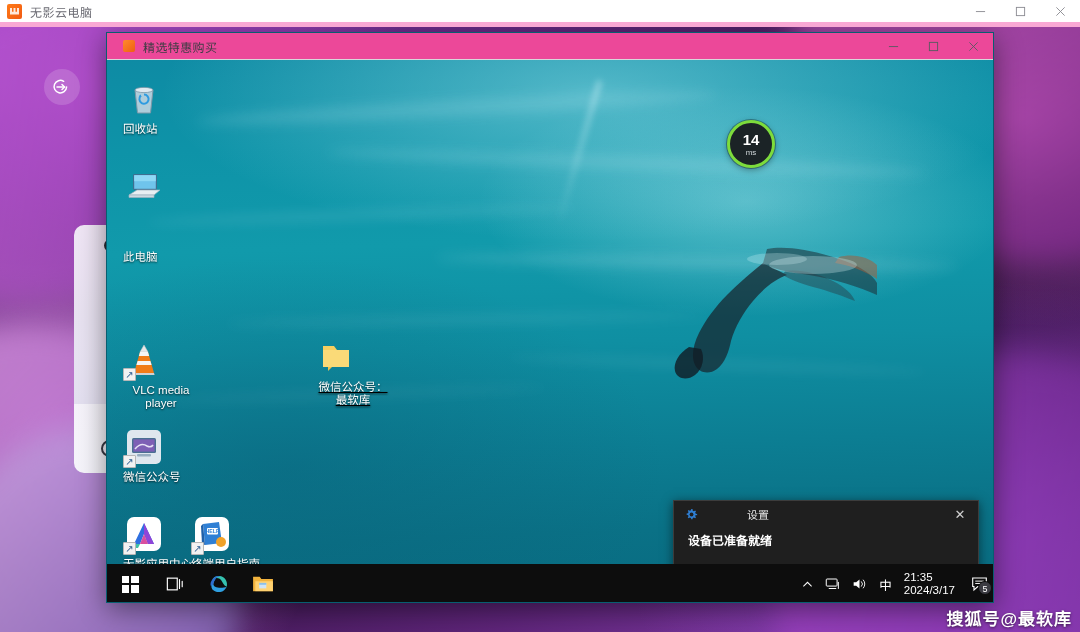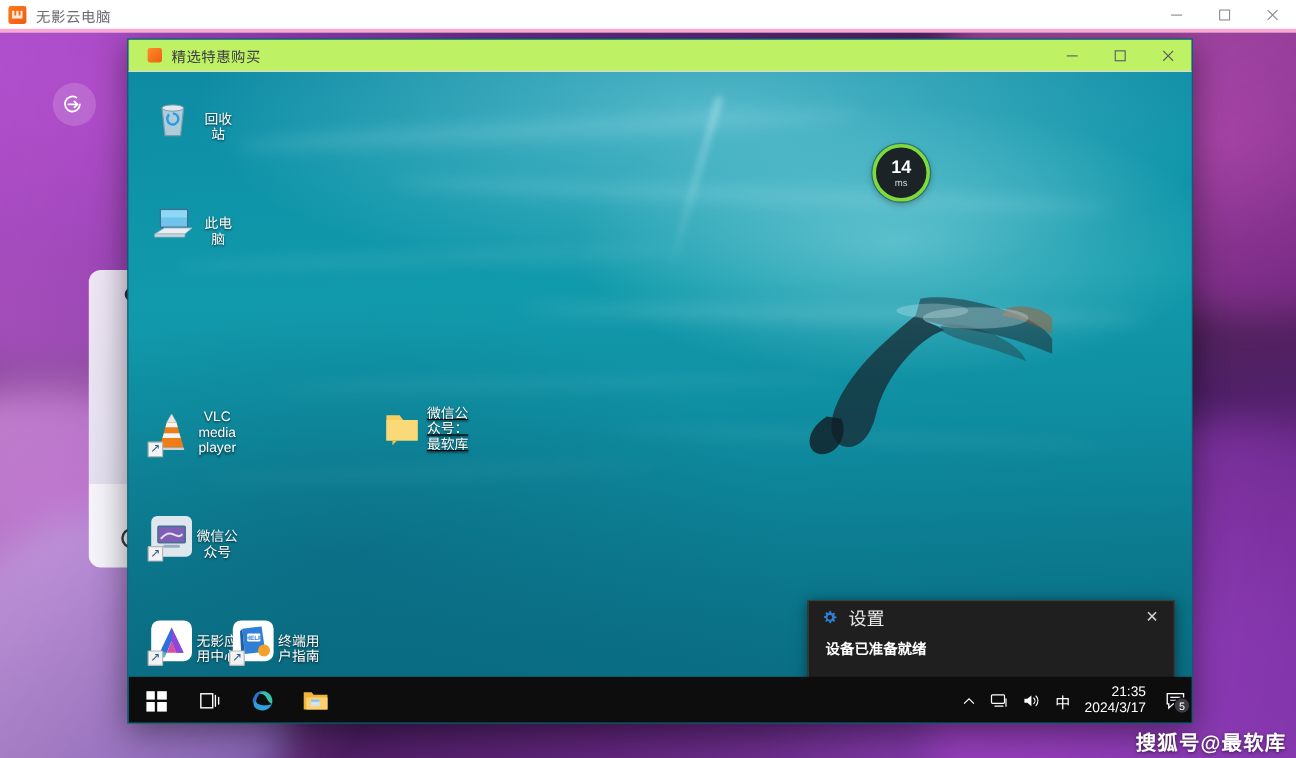--- a/index.html
+++ b/index.html
@@ -17,21 +17,21 @@
     background: #1a0f22;
     overflow: hidden;
   }
 
   
   .outer-titlebar {
     position: absolute; left: 0; top: 0;
     width: 1080px; height: 27px;
     background: #ffffff;
     display: flex; align-items: center;
-    border-bottom: 3px solid #f9a8d4;
+    border-bottom: 5px solid #f9a8d4;
     z-index: 50;
   }
   .outer-appicon {
     width: 15px; height: 15px; margin-left: 7px; margin-right: 8px;
     background: linear-gradient(135deg, #ff7a18 0%, #f05a12 100%);
     border-radius: 2px;
     position: relative; flex: none;
   }
   .outer-appicon::after {
     content: ""; position: absolute; left: 3px; top: 4px;
@@ -113,21 +113,21 @@
     position: absolute; left: 106px; top: 32px;
     width: 888px; height: 571px;
     z-index: 20;
     box-shadow: 0 6px 26px rgba(0,0,0,.45);
     background: #0b7e96;
     overflow: hidden;
     border: 1px solid rgba(0,0,0,.25);
   }
   .vm-titlebar {
     position: absolute; left: 0; top: 0; width: 100%; height: 27px;
-    background: #bef264;
+    background: #ec4899;
     display: flex; align-items: center;
     border-bottom: 1px solid #d8d8dc;
     z-index: 5;
   }
   .vm-appicon {
     width: 12px; height: 12px; margin-left: 16px; margin-right: 8px;
     background: linear-gradient(135deg,#ff8a2b,#ef5f12);
     border-radius: 2px; flex: none;
   }
   .vm-title { font-size: 12px; color: #3d3d44; letter-spacing: .4px; white-space: nowrap; }
@@ -171,21 +171,21 @@
   
   .diver {
     position: absolute; left: 470px; top: 175px;
     width: 300px; height: 150px;
   }
 
   
   .dicon {
     position: absolute;
     width: 76px;
-    display: flex; flex-direction: row; align-items: flex-end;
+    display: flex; flex-direction: column; align-items: flex-start;
     text-align: center;
   }
   .dicon .glyph {
     width: 42px; height: 42px; position: relative;
     display: flex; align-items: center; justify-content: center;
   }
   .dicon .label {
     margin-top: 3px;
     font-size: 11.5px; line-height: 13px; color: #ffffff;
     text-shadow: 0 1px 2px rgba(0,0,0,.75);
@@ -225,21 +225,21 @@
     box-shadow: 0 2px 10px rgba(0,0,0,.5);
     z-index: 9;
   }
   .toast-head {
     height: 26px; display: flex; align-items: center;
     padding: 0 8px 0 10px;
   }
   .toast-gear {
     width: 15px; height: 15px; margin-right: 8px; flex: none;
   }
-  .toast-app { font-size: 15px; color: #e8e8e8; }
+  .toast-app { font-size: 11px; color: #e8e8e8; margin-left: 40px; }
   .toast-close {
     margin-left: auto; width: 20px; height: 20px;
     display: flex; align-items: center; justify-content: center;
     color: #d0d0d0; font-size: 13px;
   }
   .toast-title {
     padding: 4px 14px 0 14px;
     font-size: 12px; font-weight: bold; color: #ffffff;
   }
   .toast-body {
@@ -280,21 +280,21 @@
   .tray { margin-left: auto; display: flex; align-items: center; height: 40px; }
   .tray-ico {
     height: 40px; padding: 0 6px;
     display: flex; align-items: center; justify-content: center;
     color: #ffffff;
   }
   .tray-ime { font-size: 12.5px; color: #fff; }
   .clock {
     height: 40px; padding: 0 8px 0 6px;
     display: flex; flex-direction: column;
-    align-items: flex-end; justify-content: center;
+    align-items: flex-start; justify-content: center;
     color: #fff;
   }
   .clock .t { font-size: 11.5px; line-height: 13px; }
   .clock .d { font-size: 11.5px; line-height: 13px; }
   .notif {
     position: relative; width: 32px; height: 40px;
     display: flex; align-items: center; justify-content: center;
     color: #fff;
   }
   .notif-badge {
@@ -418,21 +418,21 @@
             <path d="M11 11 L29 11 L26.5 34 L13.5 34 Z" fill="#bcd3e0" opacity=".92"></path>
             <path d="M11 11 L29 11 L26.5 34 L13.5 34 Z" fill="none" stroke="#7d98a8" stroke-width="1"></path>
             <ellipse cx="20" cy="11" rx="9" ry="2.6" fill="#dfe9f0" stroke="#7d98a8" stroke-width=".8"></ellipse>
             <path d="M20 15.5 a4.6 4.6 0 1 1 -3.2 1.3" fill="none" stroke="#2e9be0" stroke-width="2"></path>
             <path d="M16.3 15.2 l1.2 2.4 l-2.6 .2 z" fill="#2e9be0"></path>
           </svg>
         </div>
         <div class="label">回收站</div>
       </div>
 
-      <div class="dicon" style="left:16px; top:105px;">
+      <div class="dicon" style="left:16px; top:105px;gap:41px;">
         <div class="glyph">
           <svg width="40" height="40" viewBox="0 0 40 40">
             <rect x="9" y="8" width="24" height="16" rx="1.4" fill="#3f6f91"></rect>
             <rect x="10.2" y="9.2" width="21.6" height="13.6" fill="#6fc4ec"></rect>
             <rect x="10.2" y="9.2" width="21.6" height="6" fill="#8fd8f5"></rect>
             <path d="M5 29 L13 24 L36 24 L30 29 Z" fill="#e8eef2" stroke="#9fb3c0" stroke-width=".7"></path>
             <path d="M5 29 L30 29 L30 31.5 L5 31.5 Z" fill="#cdd9e1" stroke="#9fb3c0" stroke-width=".7"></path>
           </svg>
         </div>
         <div class="label">此电脑</div>

